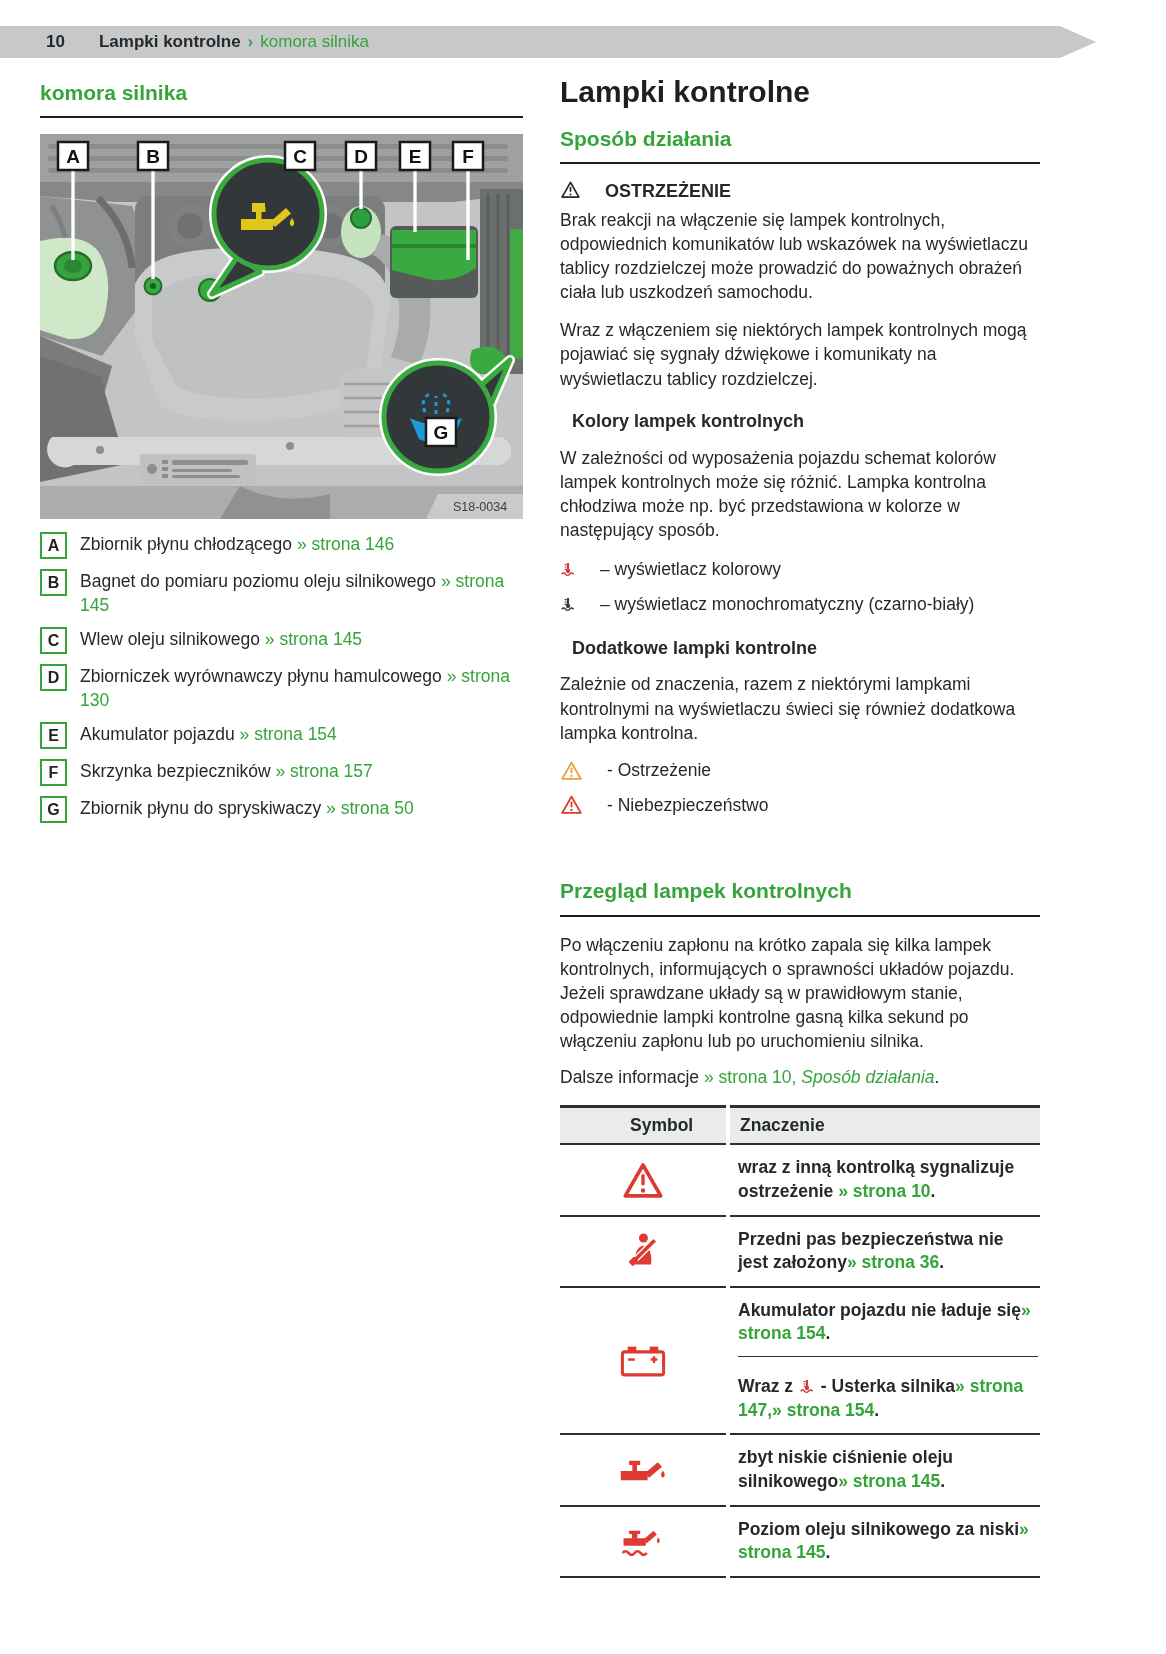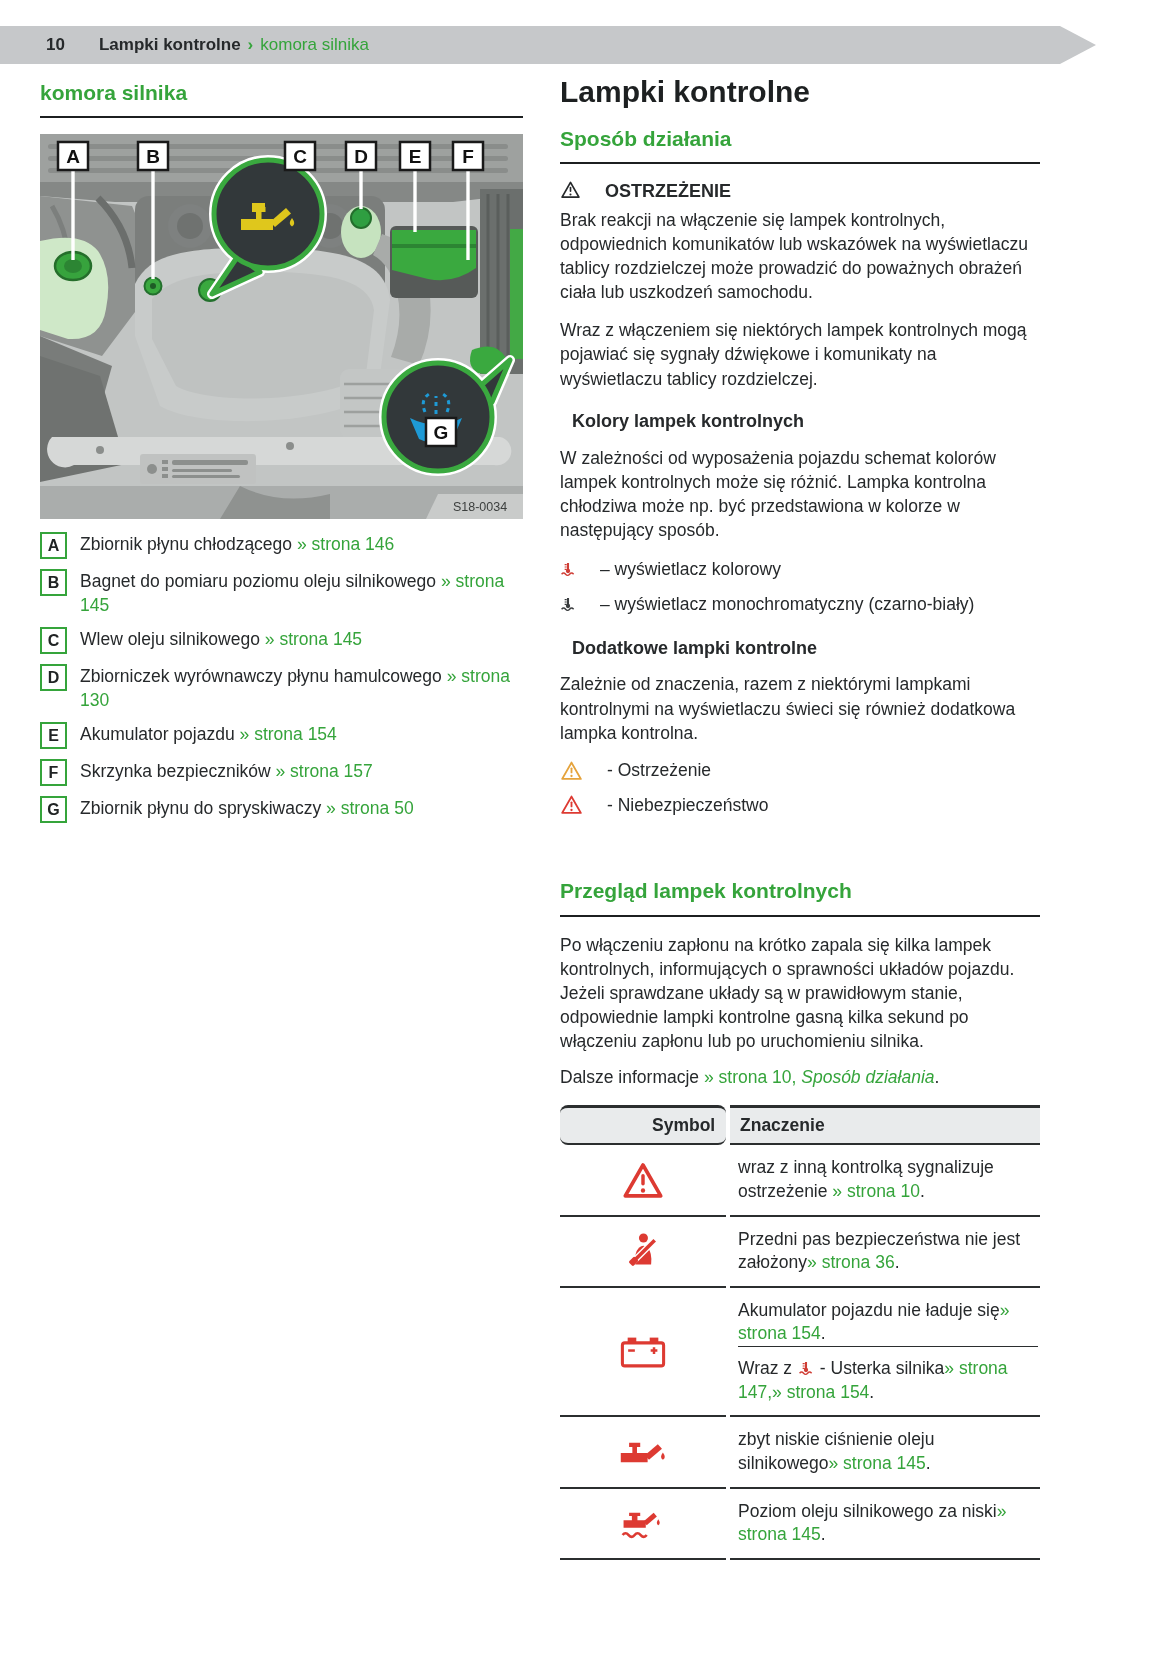--- a/index.html
+++ b/index.html
@@ -12,21 +12,21 @@
     --rule:#2b2e2f;
   }
   *{box-sizing:border-box;}
   html,body{margin:0;padding:0;}
   body{
     width:1166px;height:1654px;background:#ffffff;
     font-family:"Liberation Sans",sans-serif;color:var(--ink);
     position:relative;overflow:hidden;
   }
   .band{
-    position:absolute;top:26px;left:0;width:1096px;height:38px;
+    position:absolute;top:26px;left:0;width:1096px;height:32px;
     background:var(--band);
     clip-path:polygon(0 0,calc(100% - 36px) 0,100% 50%,calc(100% - 36px) 100%,0 100%);
     display:flex;align-items:center;font-size:17px;
   }
   .band .pnum{font-weight:bold;margin-left:46px;}
   .band .btitle{font-weight:bold;margin-left:34px;}
   .band .bsep{color:var(--green);margin:0 7px;font-weight:bold;}
   .band .bsection{color:var(--green);}
   .col-left{position:absolute;left:40px;top:80px;width:483px;}
   .col-right{position:absolute;left:560px;top:76px;width:480px;}
@@ -49,28 +49,28 @@
     display:flex;align-items:center;justify-content:center;
     font-weight:bold;font-size:16px;color:#202324;margin-right:13px;margin-top:-1px;
   }
   .legend-text{flex:1;}
   .ltable{margin-top:4px;font-size:17.5px;}
   .trow,.thead{display:grid;grid-template-columns:166px 1fr;column-gap:4px;}
   .thead > div{
     background:var(--thead);border-top:3px solid var(--rule);border-bottom:2.5px solid var(--rule);
     font-weight:bold;padding:7px 8px 7px 10px;
   }
-  .thead .c1{padding-left:92px;border-radius:8px;}
+  .thead .c1{padding-left:70px;}
   .trow .sym{
     display:flex;align-items:center;justify-content:center;
     border-bottom:2px solid var(--rule);
   }
   .trow .mean{border-bottom:2px solid var(--rule);padding:11px 2px 11px 8px;line-height:1.35;}
-  .trow .mean .cellline{padding:0;}
-  .trow .mean .cellline + .cellline{border-top:1.5px solid var(--rule);padding-top:10px;}
+  .trow .mean .cellline{padding:0;font-weight:bold;}
+  .trow .mean .cellline + .cellline{border-top:1.5px solid var(--rule);margin-top:10px;padding-top:18px;}
   .inline-ico{display:inline-flex;vertical-align:-2px;margin:0 1px;}
   svg{display:block;}
   .inline-ico svg,.ic svg{display:inline-block;}
 </style>
 </head>
 <body>
 
 <div class="band">
   <span class="pnum">10</span>
   <span class="btitle">Lampki kontrolne</span>

